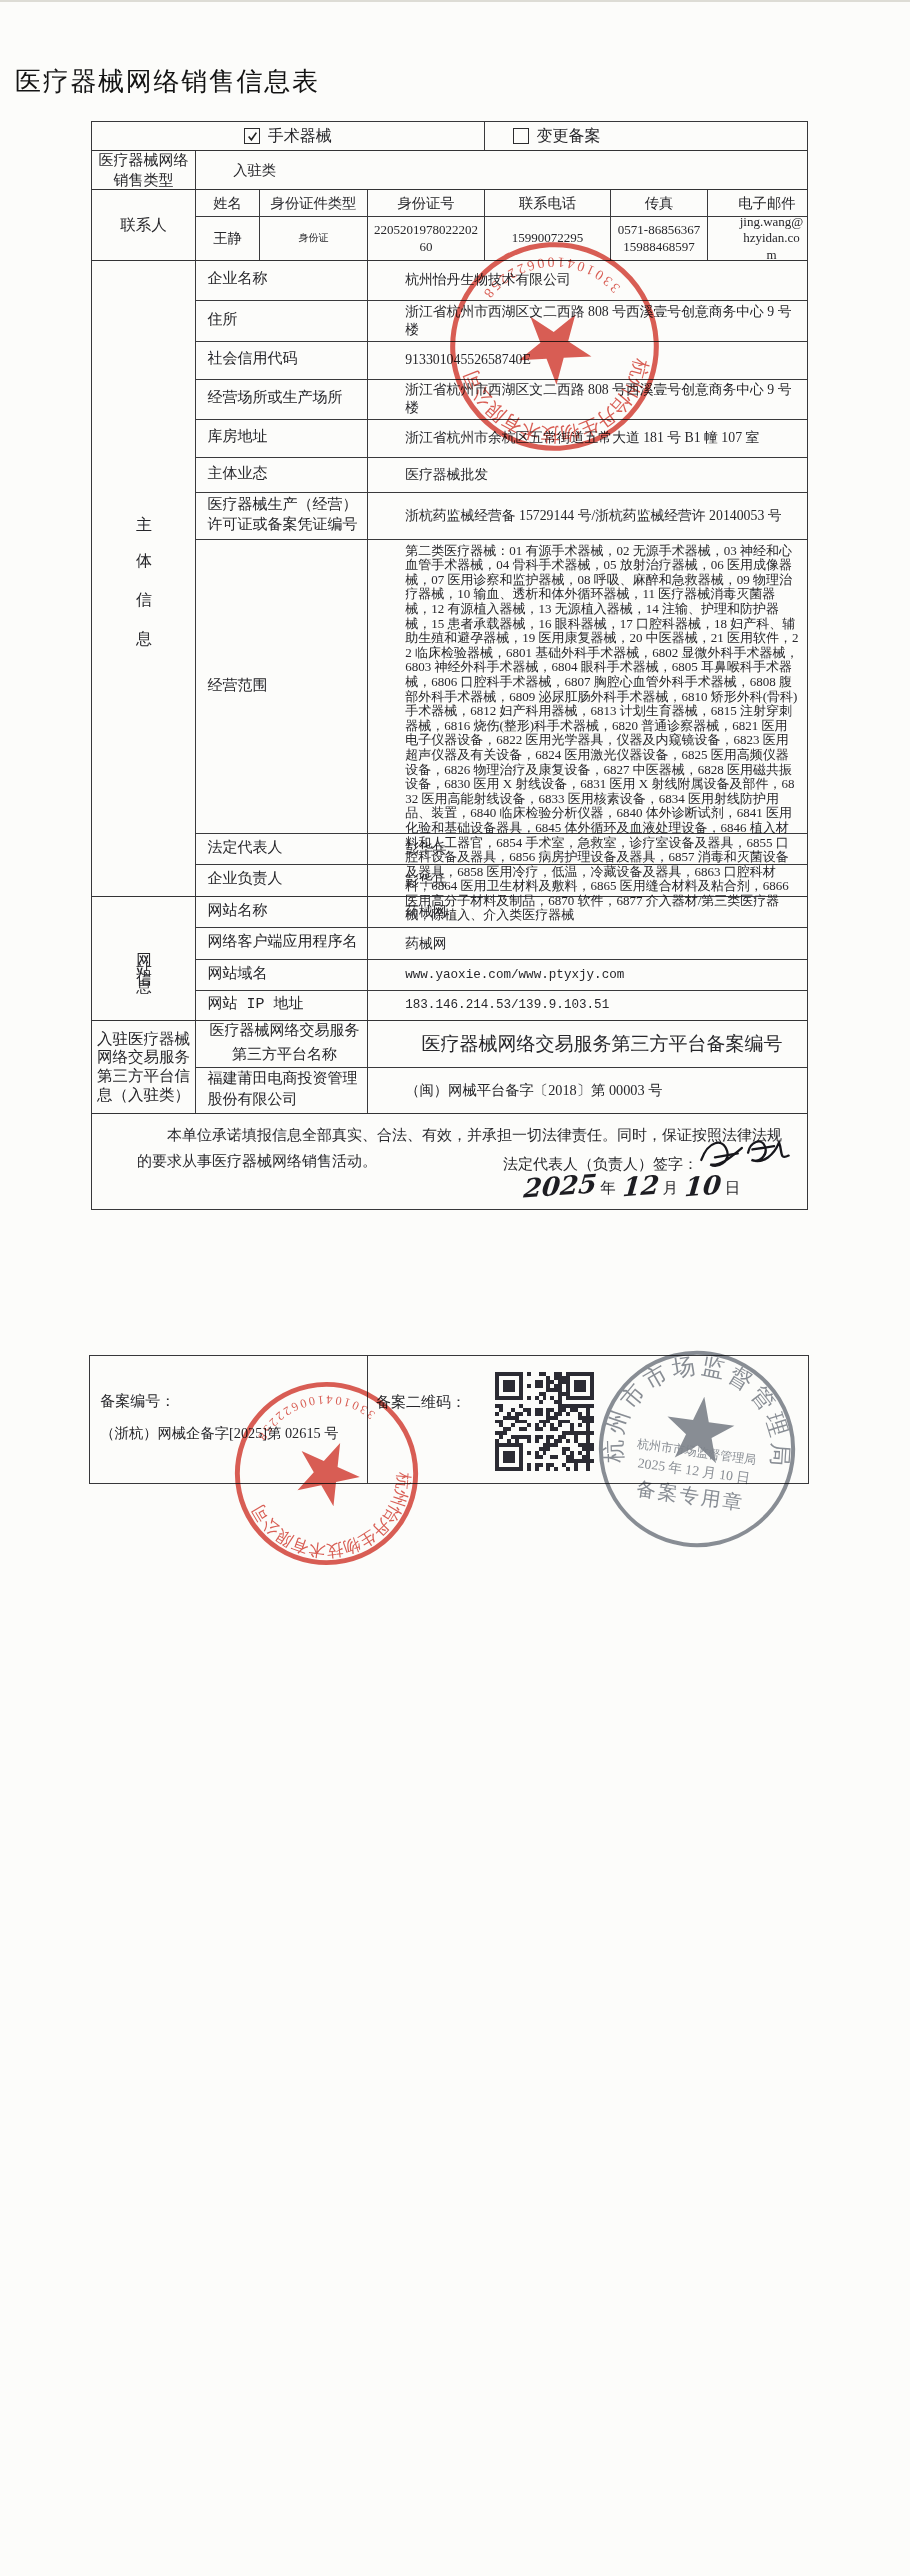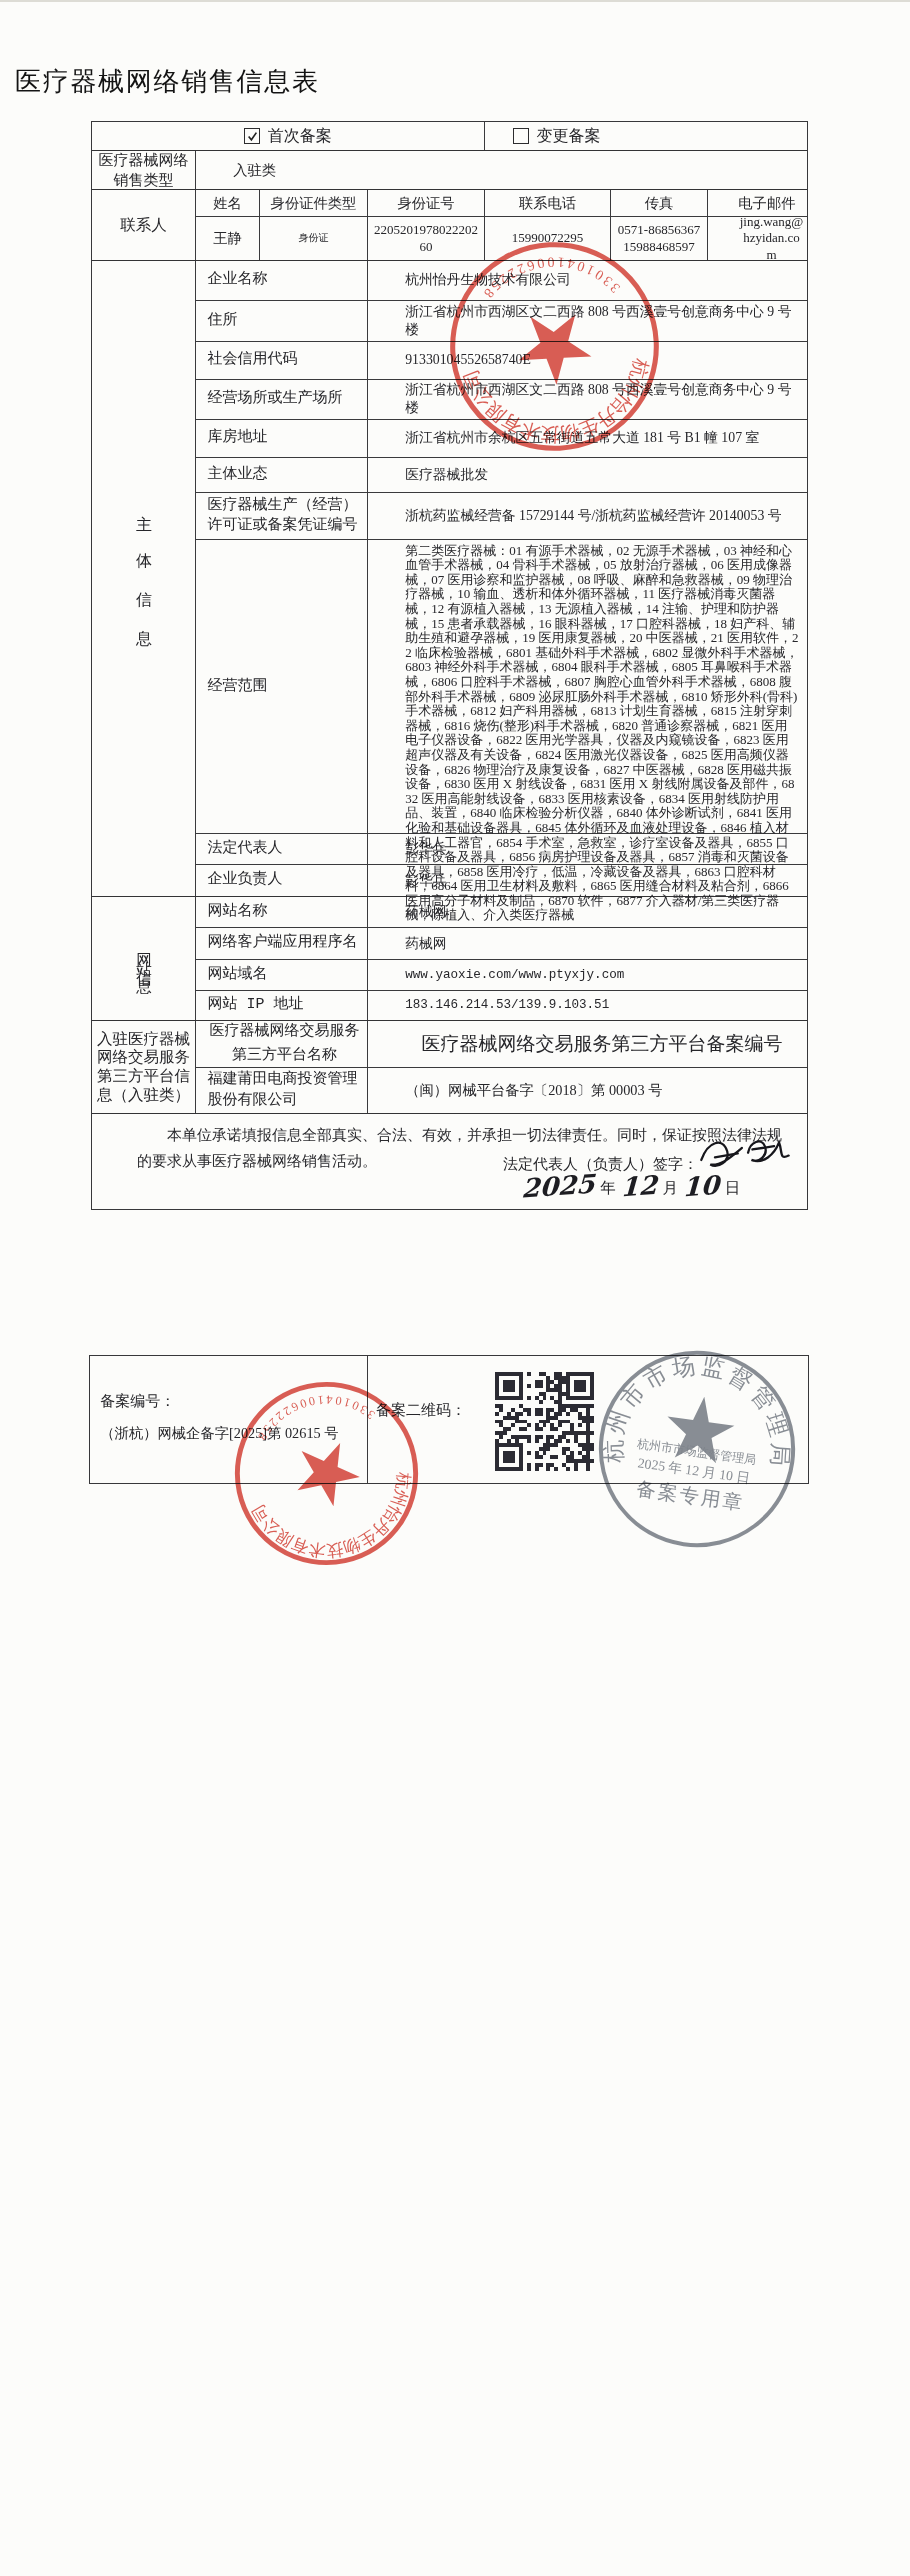--- a/index.html
+++ b/index.html
@@ -48,21 +48,21 @@
   .hand{font-family:"DejaVu Serif",serif;font-style:italic;font-weight:600;font-size:26px;display:inline-block;transform:skewX(-9deg) rotate(-4deg);color:#1d1d22;margin:0 3.4px;position:relative;top:1.7px;}
   
   .recbox{
     position:absolute;left:89px;top:1355px;width:720px;height:129px;
     border:1.7px solid #38383a;box-sizing:border-box;display:flex;font-size:15px;
   }
   .reccell-l{width:278px;flex:none;border-right:1.1px solid #3a3a3c;box-sizing:border-box;position:relative;}
   .reccell-r{flex:1;position:relative;}
   .rec-lab{position:absolute;left:10.3px;top:36px;}
   .rec-val{position:absolute;left:10.3px;top:68px;font-size:14.3px;white-space:nowrap;}
-  .qr-lab{position:absolute;left:8px;top:45px;}
+  .qr-lab{position:absolute;left:8px;top:37px;}
   .qr{position:absolute;left:127px;top:16px;}
   
   .stamp{position:absolute;mix-blend-mode:multiply;}
   .stamp-red{color:rgba(211,58,47,0.82);}
   .stamp-gray{color:rgba(128,133,142,0.92);}
   svg text{font-family:"Liberation Serif","DejaVu Serif",serif;}
 </style>
 </head>
 <body>
 
@@ -80,21 +80,21 @@
 
 <div class="tbl">
 
   <div class="row thick" style="height:29px">
     <div class="cell center filing-cell" style="width:393px;flex:none">
       <span class="cb">
         <svg width="11" height="11" viewBox="0 0 20 20">
             <polyline points="3,10 8,16 17,3" fill="none" stroke="#222" stroke-width="3"></polyline>
           </svg>
       </span>
-      <span>首次备案</span>
+      <span>手术器械</span>
     </div>
     <div class="cell center filing-cell">
       <span class="cb"></span>
       <span>变更备案</span>
     </div>
   </div>
 
   <div class="row thick" style="height:39px">
     <div class="cell lblcol">
       <div style="line-height:1.35">医疗器械网络销售类型</div>

